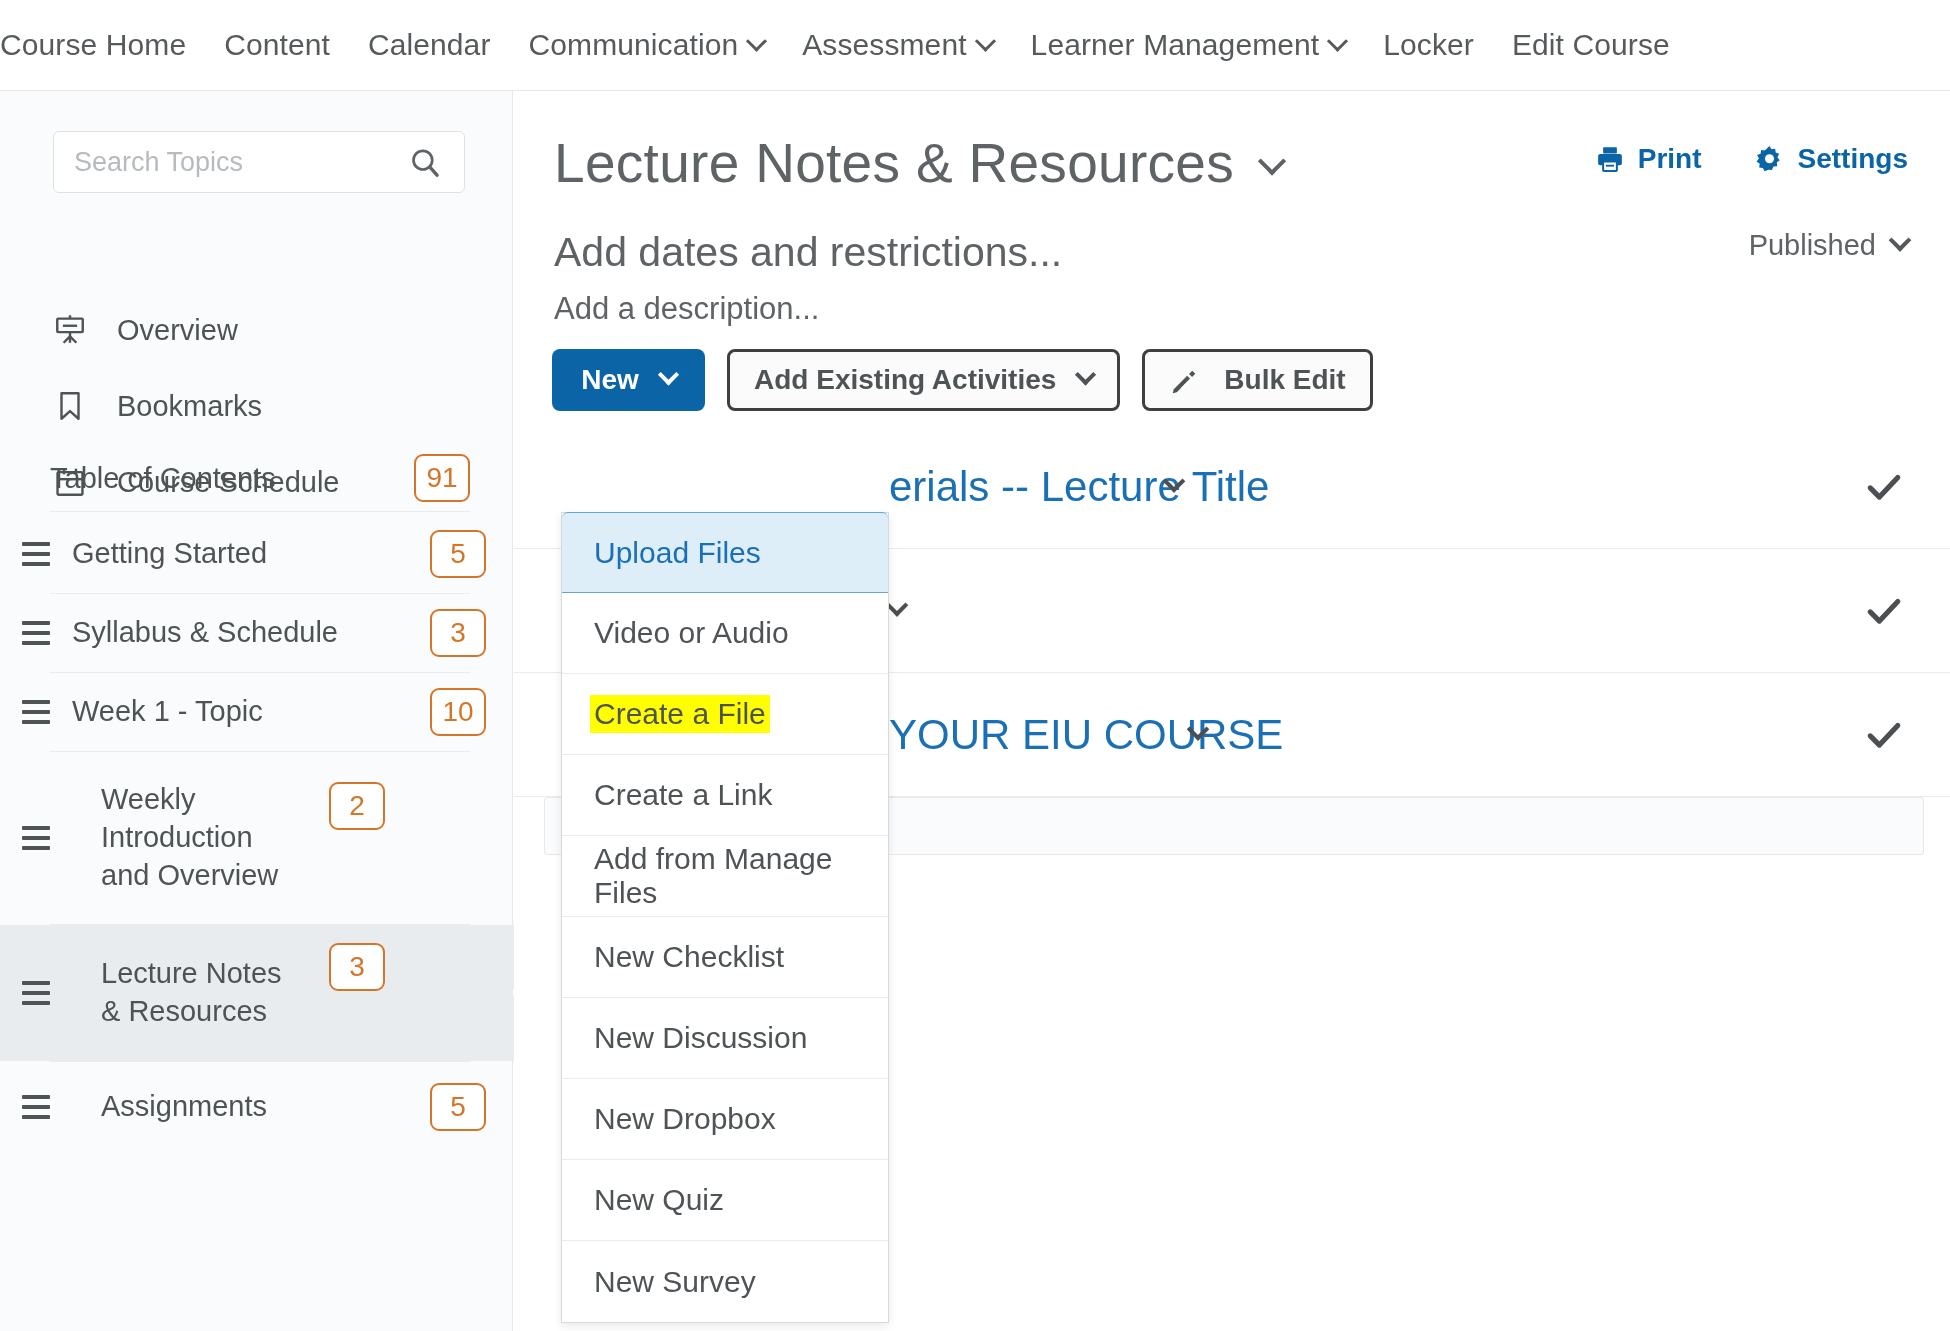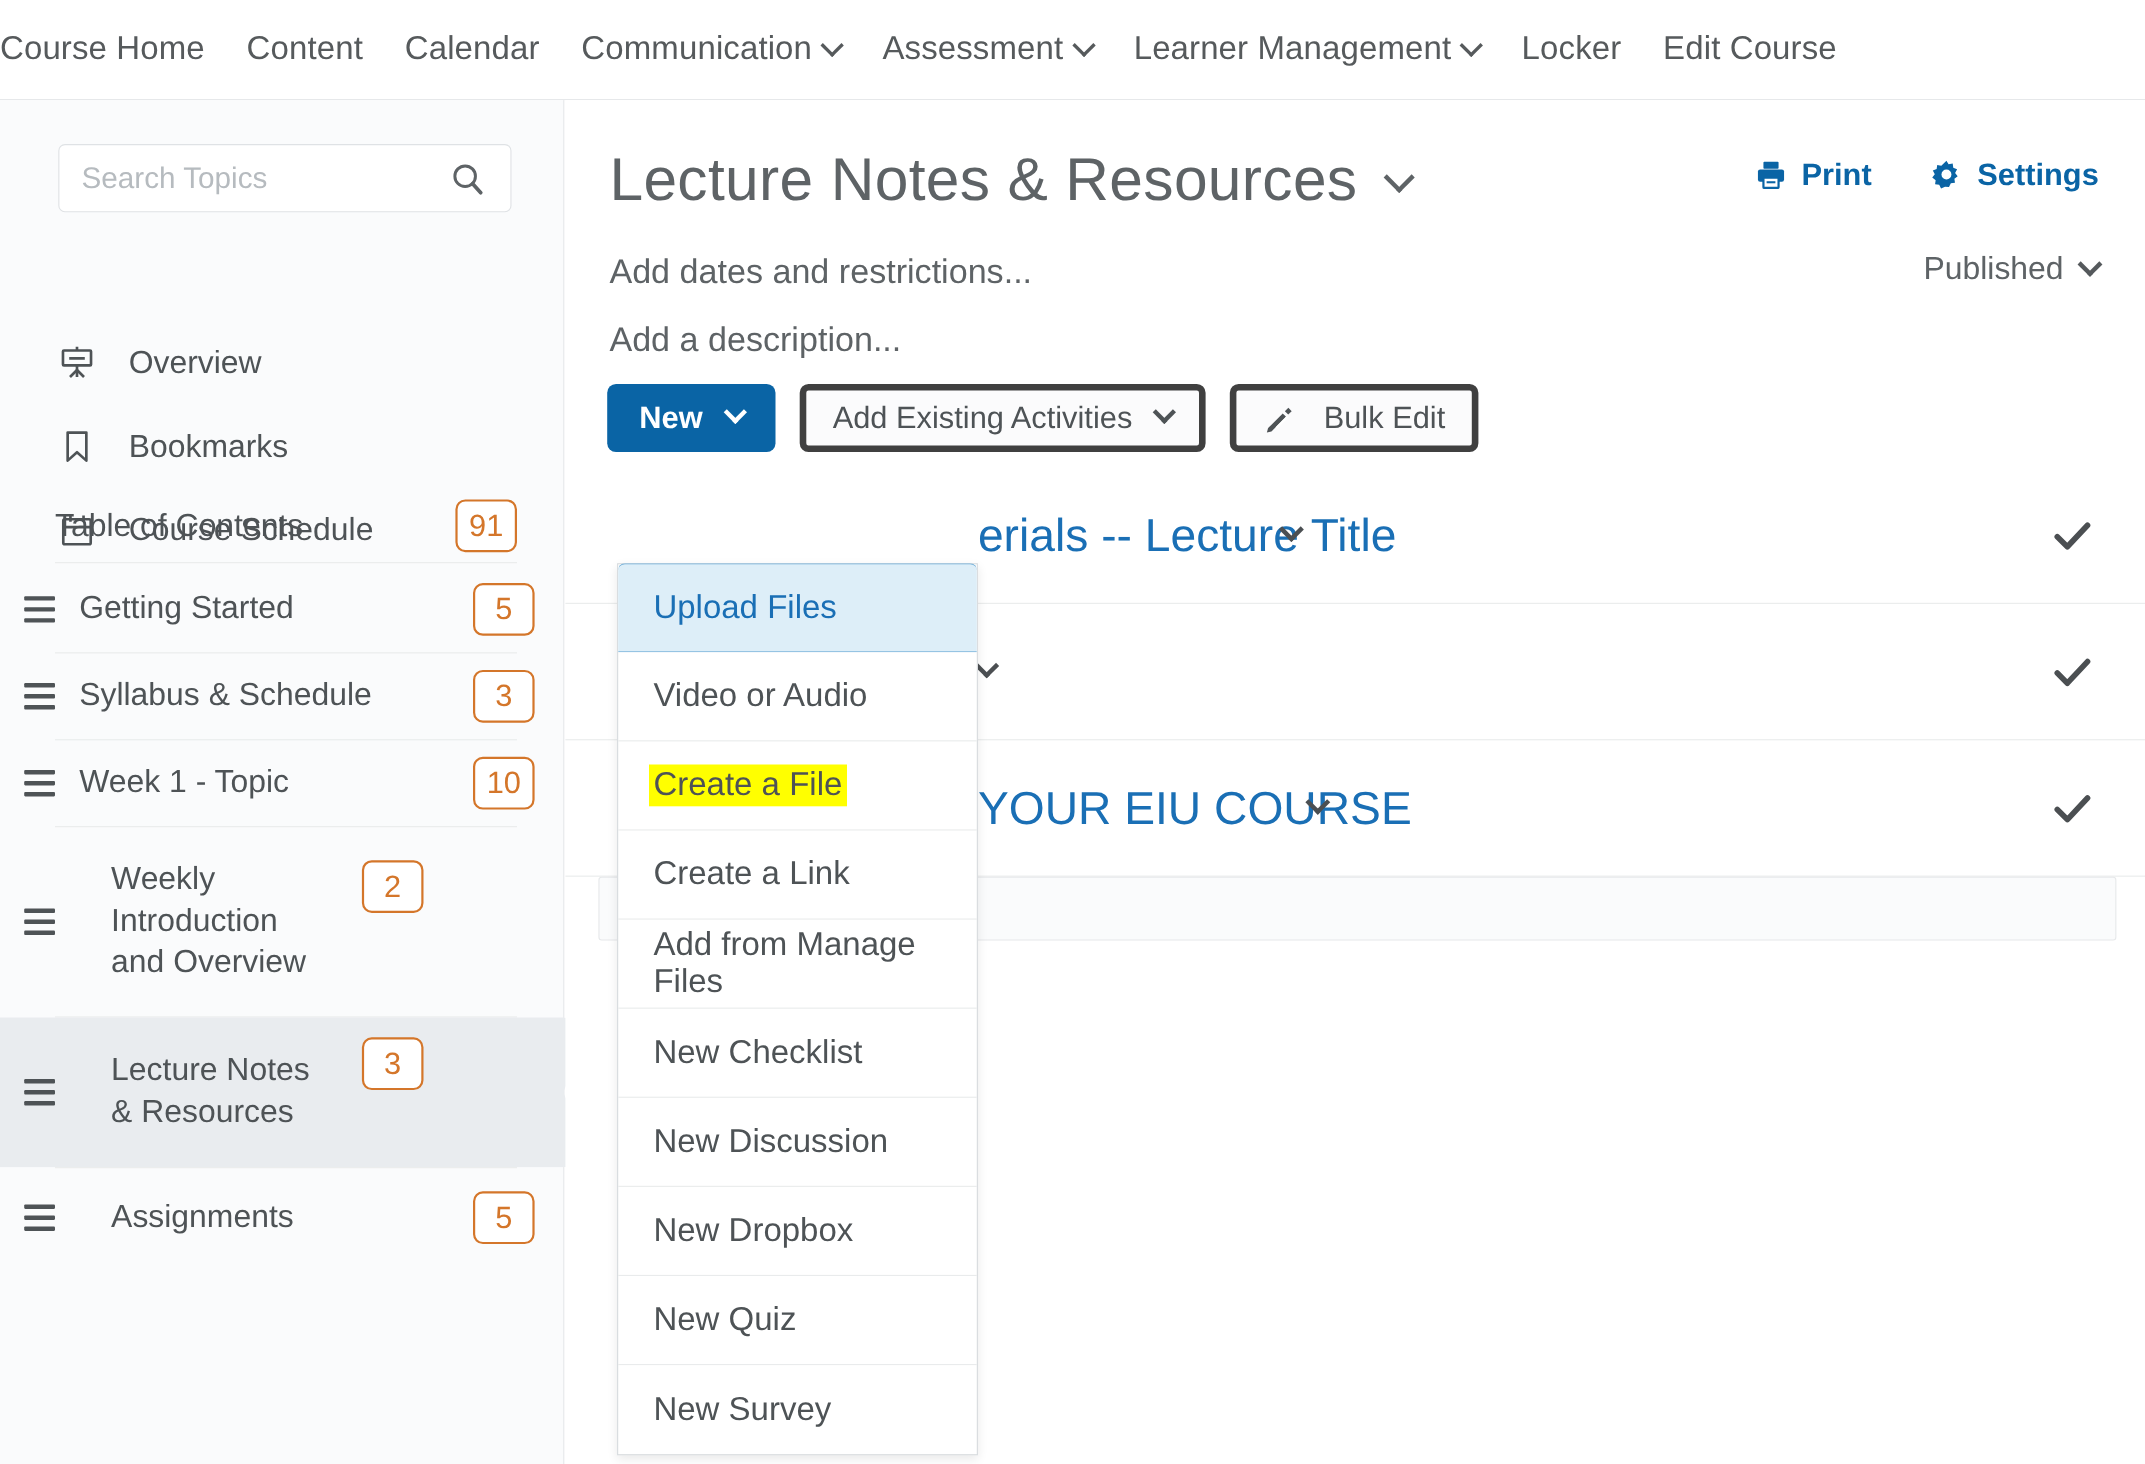--- a/index.html
+++ b/index.html
@@ -98,32 +98,32 @@
   .page-title { font-size: 55px; color: #5e6366; font-weight: 400; letter-spacing: .3px; }
   .title-chev {
     width: 20px; height: 20px;
     border-right: 4px solid #5e6366; border-bottom: 4px solid #5e6366;
     transform: rotate(45deg) translate(-4px,-4px); margin-top: 8px;
   }
 
   .top-actions { position: absolute; top: 52px; right: 42px; display: flex; align-items: center; gap: 52px; }
   .act { display: flex; align-items: center; gap: 13px; color: #0a64a5; font-size: 28px; font-weight: 700; cursor: pointer; }
 
-  .add-dates { position: absolute; top: 138px; left: 40px; font-size: 31px; color: #5e6366; cursor: pointer; }
+  .add-dates { position: absolute; top: 138px; left: 40px; font-size: 41px; color: #5e6366; cursor: pointer; }
   .add-desc  { position: absolute; top: 200px; left: 40px; font-size: 31px; color: #5e6366; cursor: pointer; }
   .published { position: absolute; top: 138px; right: 42px; display: flex; align-items: center; gap: 16px; font-size: 29px; color: #5e6366; cursor: pointer; }
   .pub-chev { width: 16px; height: 16px; border-right: 4px solid #55595c; border-bottom: 4px solid #55595c; transform: rotate(45deg) translate(-4px,-4px); }
 
   .btnrow { position: absolute; top: 258px; left: 38px; display: flex; gap: 22px; }
   .btn {
     height: 62px; border-radius: 8px; display: flex; align-items: center;
     justify-content: center; gap: 22px; font-size: 28px; cursor: pointer; padding: 0 24px;
   }
   .btn.primary { background: #0a64a5; color: #fff; font-weight: 700; width: 153px; }
-  .btn.ghost { background: #fbfbfc; border: 6px solid #404040; color: #4e5356; font-weight: 400; }
+  .btn.ghost { background: #fbfbfc; border: 3px solid #404040; color: #4e5356; font-weight: 700; }
   .btn .bchev { width: 15px; height: 15px; border-right: 4px solid currentColor; border-bottom: 4px solid currentColor; transform: rotate(45deg) translate(-4px,-4px); }
 
   
   .content-rows { position: absolute; top: 334px; left: 0; width: 1436px; }
   .crow { position: relative; height: 124px; display: flex; align-items: center; border-bottom: 1px solid #e9ebec; }
   .crow .ctitle { position: absolute; font-size: 42px; color: #1a6fb5; white-space: nowrap; }
   .crow .c-chev { position: absolute; width: 16px; height: 16px; border-right: 4px solid #4b4f52; border-bottom: 4px solid #4b4f52; transform: rotate(45deg) translate(-4px,-4px); }
   .crow .check { position: absolute; right: 44px; }
 
   .dropzone {

